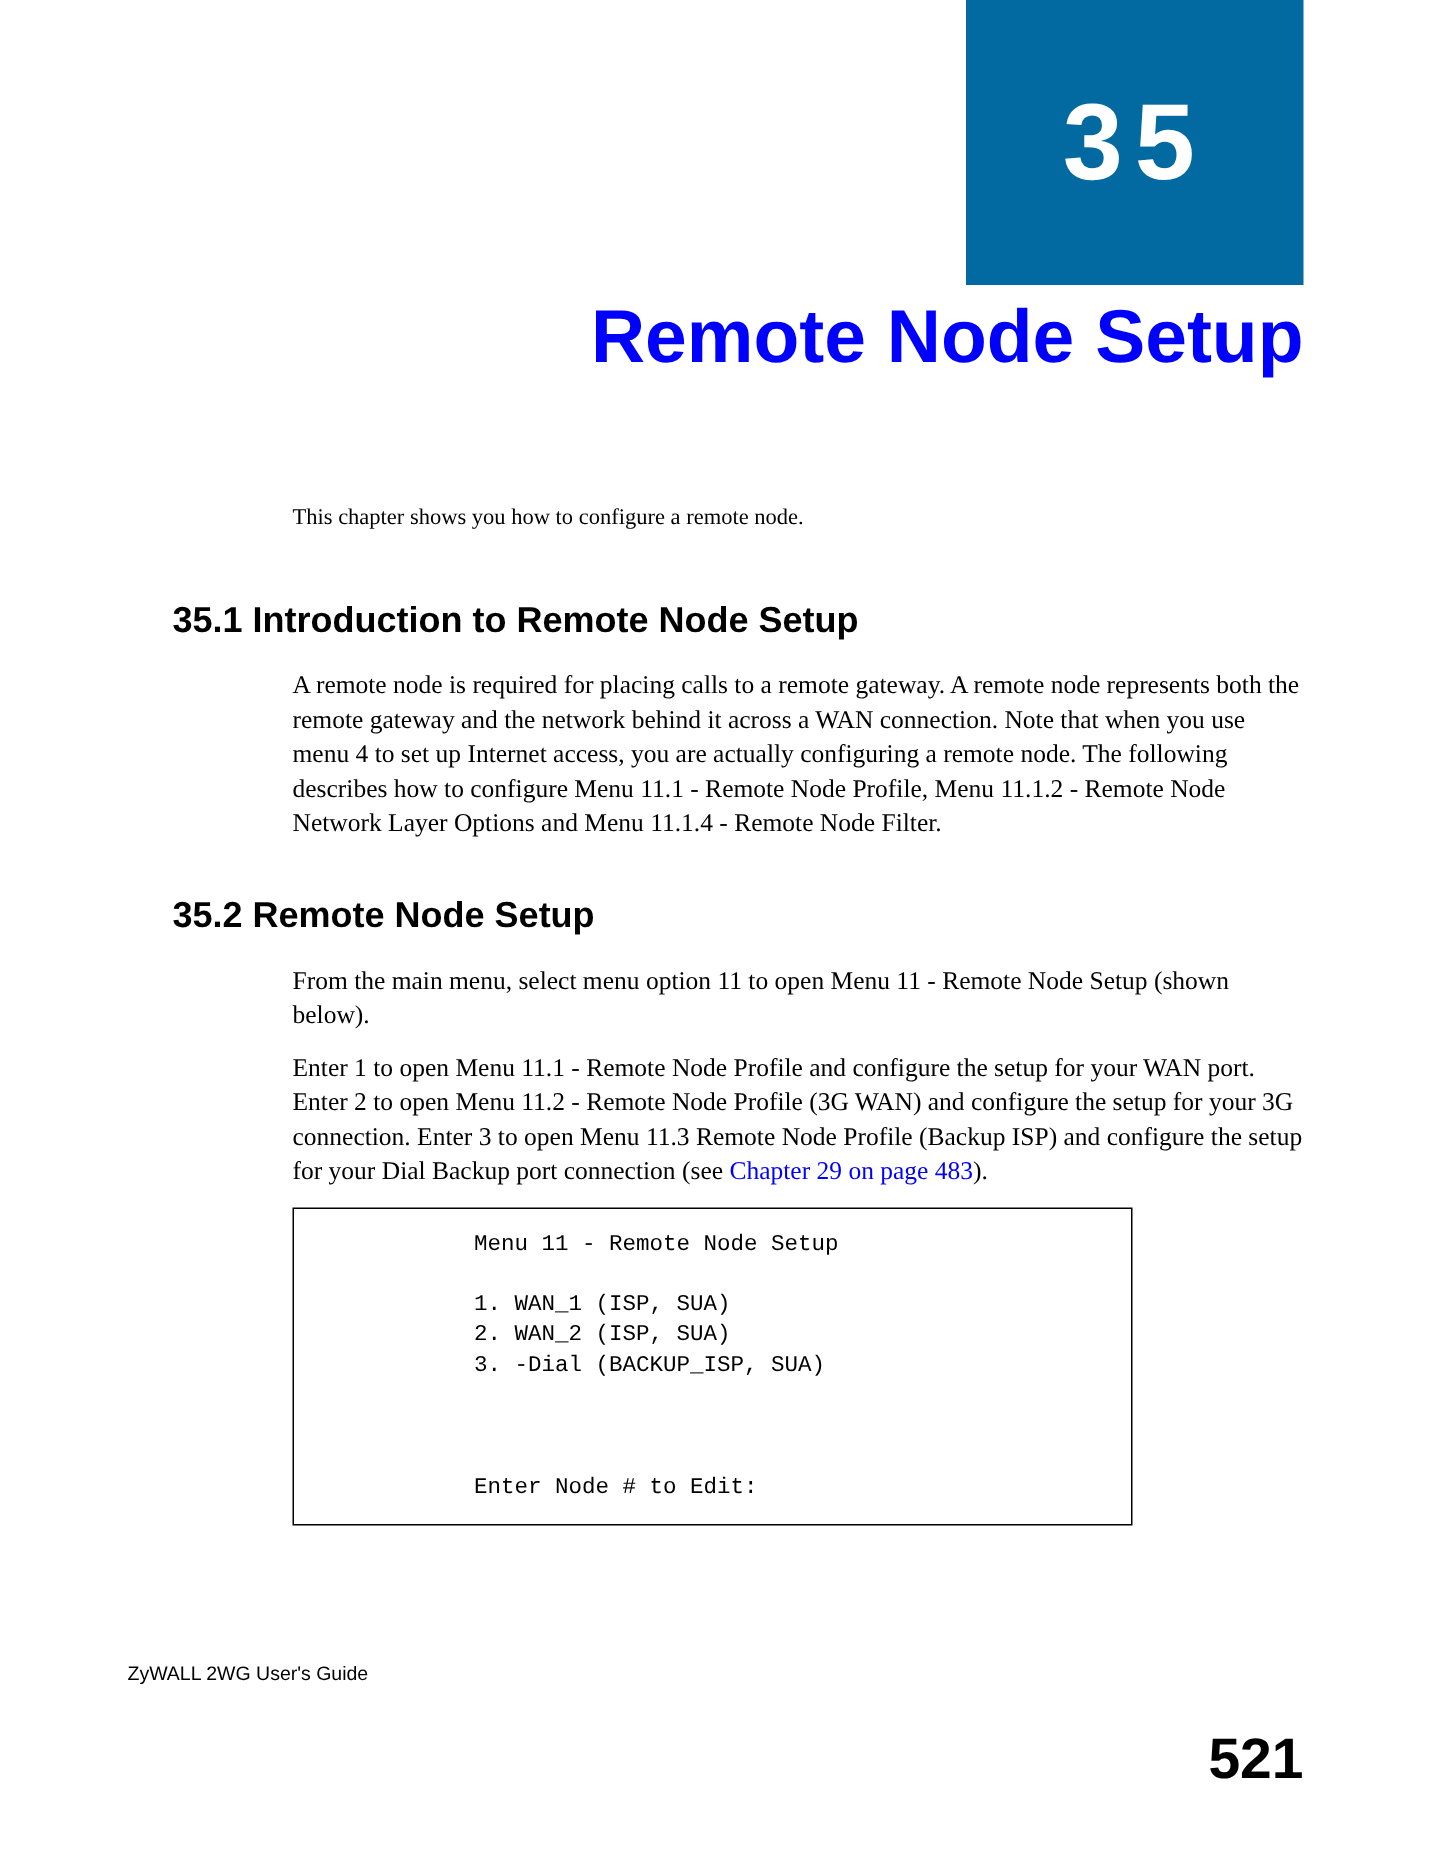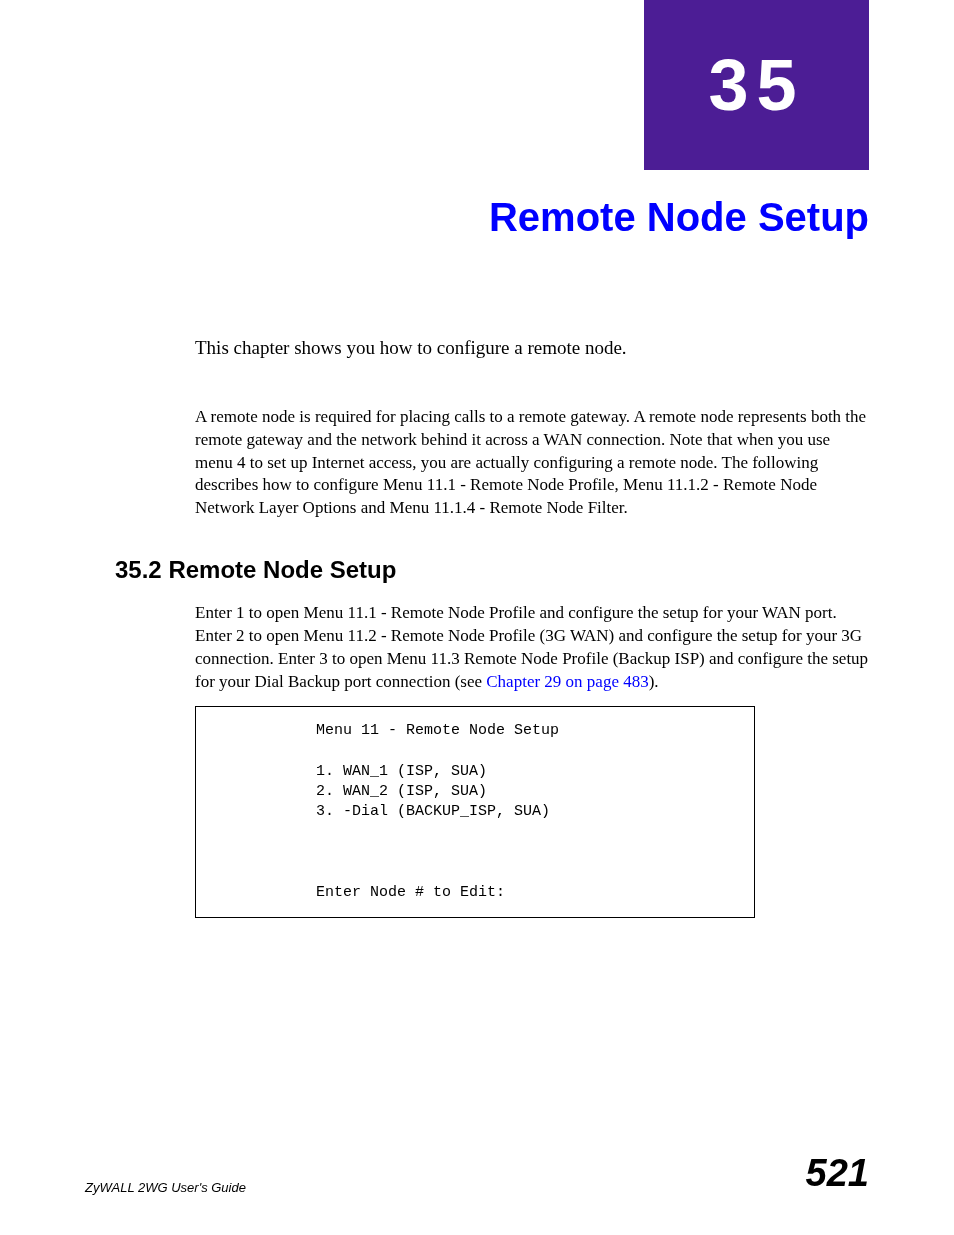--- a/index.html
+++ b/index.html
@@ -9,51 +9,51 @@
       background: #fff;
       font-family: "Times New Roman", Times, serif;
       position: relative;
       color: #000;
     }
     .chapter-box {
       position: absolute;
       top: 0;
       right: 85px;
       width: 225px;
-      height: 170px;
-      background: #4c1d95;
+      height: 190px;
+      background: #0369a1;
       color: #fff;
       display: flex;
       align-items: center;
       justify-content: center;
     }
     .chapter-number {
       font-family: Arial, Helvetica, sans-serif;
       font-size: 72px;
       font-weight: bold;
       letter-spacing: 8px;
     }
     .chapter-title {
       position: absolute;
       top: 195px;
       right: 85px;
       font-family: Arial, Helvetica, sans-serif;
-      font-size: 40px;
+      font-size: 50px;
       font-weight: bold;
       color: #0000ff;
       text-align: right;
     }
     .content {
       position: absolute;
       top: 335px;
       left: 115px;
       right: 85px;
     }
     .intro-text {
-      font-size: 19px;
+      font-size: 15px;
       margin-left: 80px;
       margin-bottom: 45px;
       line-height: 1.35;
     }
     .section-heading {
       font-family: Arial, Helvetica, sans-serif;
       font-size: 24px;
       font-weight: bold;
       color: #000;
       margin-bottom: 18px;
@@ -85,22 +85,21 @@
       white-space: pre;
     }
     .section-gap { margin-top: 36px; }
     .footer {
       position: absolute;
       bottom: 40px;
       left: 85px;
       right: 85px;
       display: flex;
       justify-content: space-between;
-      align-items: flex-end;
-      font-style: italic;
+      align-items: flex-start;
     }
     .footer-left {
       font-family: Arial, Helvetica, sans-serif;
       font-size: 13px;
     }
     .footer-right {
       font-family: Arial, Helvetica, sans-serif;
       font-size: 38px;
       font-weight: bold;
       margin-top: 44px;
@@ -112,25 +111,29 @@
 <div class="chapter-box">
   <span class="chapter-number">35</span>
 </div>
 
 <h1 class="chapter-title">Remote Node Setup</h1>
 
 <div class="content">
 
   <p class="intro-text">This chapter shows you how to configure a remote node.</p>
 
+  <h2 class="section-heading">35.1  Introduction to Remote Node Setup</h2>
   <p class="body-text">
     <span>A remote node is required for placing calls to a remote gateway. A remote node represents both the remote gateway and the network behind it across a WAN connection. Note that when you use menu 4 to set up Internet access, you are actually configuring a remote node. The following describes how to configure </span><span class="bold">Menu 11.1 - Remote Node Profile</span><span>, </span><span class="bold">Menu 11.1.2 - Remote Node Network Layer Options</span><span> and </span><span class="bold">Menu 11.1.4 - Remote Node Filter</span><span>.</span>
   </p>
 
   <h2 class="section-heading section-gap">35.2  Remote Node Setup</h2>
+  <p class="body-text">
+    <span>From the main menu, select menu option 11 to open </span><span class="bold">Menu 11 - Remote Node Setup</span><span> (shown below).</span>
+  </p>
   <p class="body-text">
     <span>Enter </span><span class="bold">1</span><span> to open </span><span class="bold">Menu 11.1 - Remote Node Profile</span><span> and configure the setup for your WAN port. Enter </span><span class="bold">2</span><span> to open </span><span class="bold">Menu 11.2 - Remote Node Profile (3G WAN)</span><span> and configure the setup for your 3G connection. Enter </span><span class="bold">3</span><span> to open </span><span class="bold">Menu 11.3 Remote Node Profile (Backup ISP)</span><span> and configure the setup for your Dial Backup port connection (see </span><span class="link">Chapter 29 on page 483</span><span>).</span>
   </p>
 
 
   <div class="menu-box">Menu 11 - Remote Node Setup
 
 1. WAN_1 (ISP, SUA)
 2. WAN_2 (ISP, SUA)
 3. -Dial (BACKUP_ISP, SUA)

